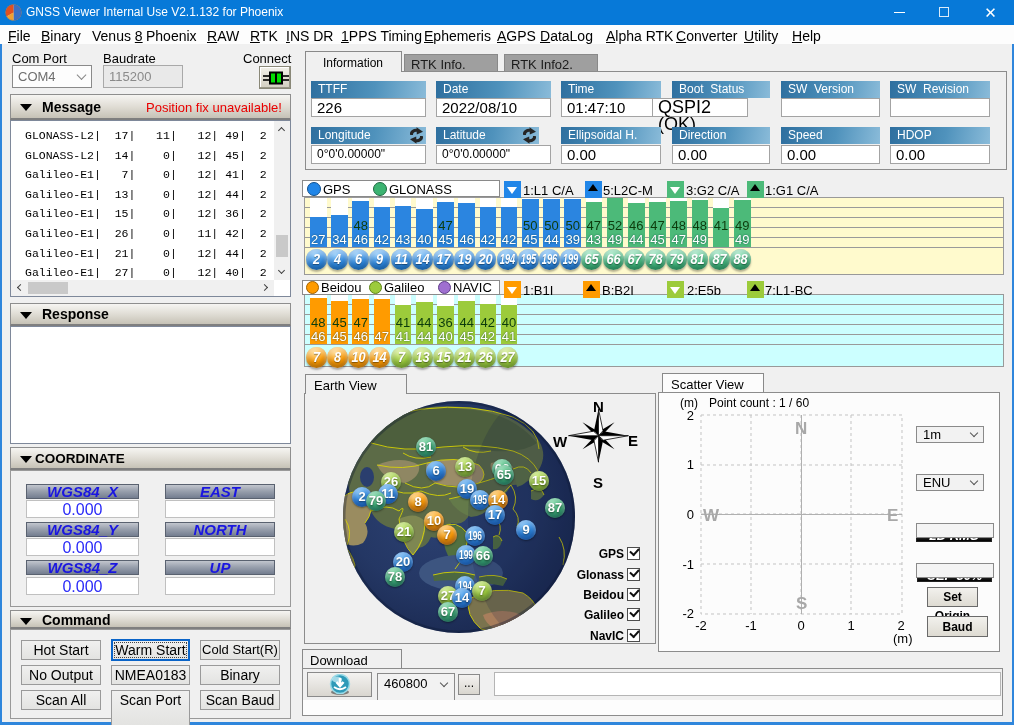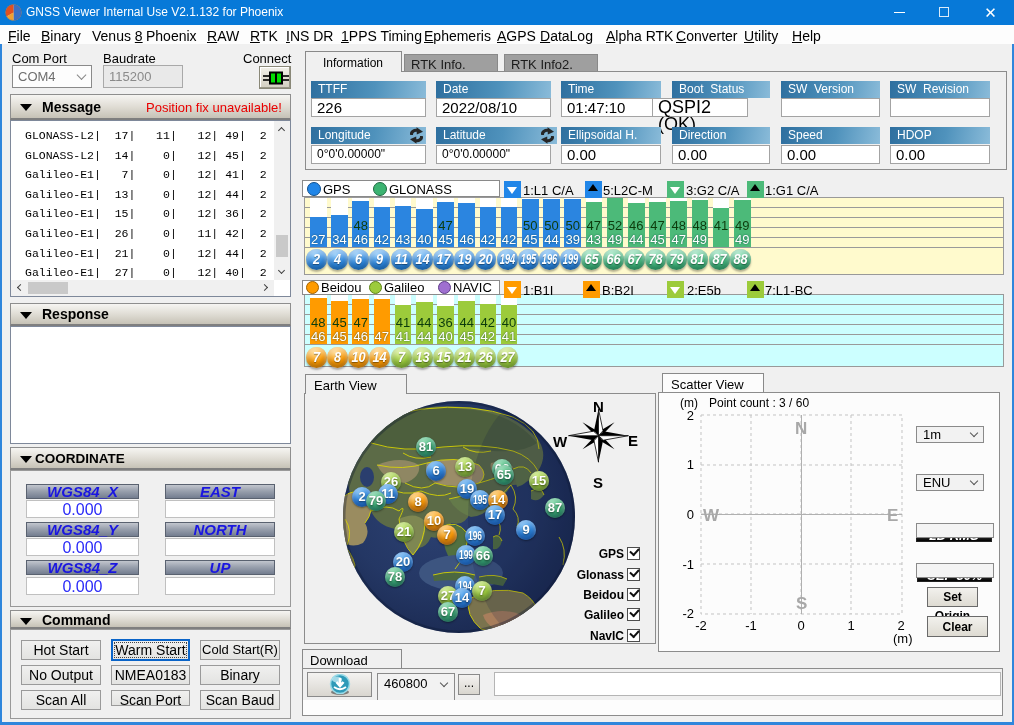--- a/index.html
+++ b/index.html
@@ -153,21 +153,21 @@
 </div>
 <div class="abs" style="left:10px;top:629px;width:281px;height:90px;background:#f0f0f0;border:1px solid #999"></div>
 <style>.cmdbtn { background:linear-gradient(180deg,#f0f0ef,#e3e3e1); border:1px solid #9a9a9a; font-size:14px; text-align:center; color:#000; white-space:nowrap; overflow:hidden; }</style>
 <div class="abs cmdbtn" style="left:21px;top:640px;width:80px;height:20px;line-height:18px">Hot Start</div>
 <div class="abs cmdbtn" style="left:111px;top:639px;width:79px;height:22px;line-height:18px;border:2px solid #0a64c8;outline:1px dotted #444;outline-offset:-4px">Warm Start</div>
 <div class="abs cmdbtn" style="left:200px;top:640px;width:80px;height:20px;line-height:18px;font-size:13px">Cold Start(R)</div>
 <div class="abs cmdbtn" style="left:21px;top:665px;width:80px;height:20px;line-height:18px">No Output</div>
 <div class="abs cmdbtn" style="left:111px;top:665px;width:79px;height:20px;line-height:18px">NMEA0183</div>
 <div class="abs cmdbtn" style="left:200px;top:665px;width:80px;height:20px;line-height:18px">Binary</div>
 <div class="abs cmdbtn" style="left:21px;top:690px;width:80px;height:20px;line-height:18px">Scan All</div>
-<div class="abs cmdbtn" style="left:111px;top:690px;width:79px;height:16px;line-height:18px">Scan Port</div>
+<div class="abs cmdbtn" style="left:111px;top:690px;width:79px;height:36px;line-height:18px">Scan Port</div>
 <div class="abs cmdbtn" style="left:200px;top:690px;width:80px;height:20px;line-height:18px">Scan Baud</div>
 
 <div class="abs tab" style="left:404px;top:54px;width:94px;height:18px;background:#9f9f9f;color:#1a1a1a;padding:2px 0 0 6px;font-size:13px">RTK Info.</div>
 <div class="abs tab" style="left:504px;top:54px;width:94px;height:18px;background:#9f9f9f;color:#1a1a1a;padding:2px 0 0 6px;font-size:13px">RTK Info2.</div>
 <div class="abs" style="left:305px;top:71px;width:702px;height:99px;background:#f0f0f0;border:1px solid #8c8c8c"></div>
 <div class="abs tab" style="left:305px;top:51px;width:97px;height:21px;background:#f0f0f0;border-bottom:none;padding:4px 0 0 17px;font-size:12px">Information</div>
 <div id="infofields">
 <div class="abs ih" style="left:311px;top:81px;width:115px;height:17px;line-height:17px">TTFF</div>
 <div class="abs iv" style="left:311px;top:98px;width:115px;height:19px;line-height:17px;font-size:15px">226</div>
 <div class="abs ih" style="left:436px;top:81px;width:115px;height:17px;line-height:17px">Date</div>
@@ -182,21 +182,21 @@
 <div class="abs iv" style="left:890px;top:98px;width:100px;height:19px"></div>
 <div class="abs ih" style="left:311px;top:127px;width:115px;height:17px;line-height:17px">Longitude<svg width="15" height="17" viewBox="0 0 15 17" style="position:absolute;right:2px;top:0px">
         <g fill="#262626">
           <path d="M1.2 8 A6 5 0 0 1 9.5 2.2 L8 4.8 A3.2 2.8 0 0 0 4 8 Z"></path>
           <path d="M7.5 0.3 L14 4.7 L7.8 7.6 Z"></path>
           <path d="M13.8 9 A6 5 0 0 1 5.5 14.8 L7 12.2 A3.2 2.8 0 0 0 11 9 Z"></path>
           <path d="M7.5 16.7 L1 12.3 L7.2 9.4 Z"></path>
         </g>
       </svg></div>
 <div class="abs iv" style="left:311px;top:145px;width:115px;height:19px;line-height:17px;font-size:12px">0°0'0.00000"</div>
-<div class="abs ih" style="left:436px;top:127px;width:121px;height:17px;line-height:17px">Latitude<svg width="15" height="17" viewBox="0 0 15 17" style="position:absolute;right:2px;top:0px">
+<div class="abs ih" style="left:436px;top:127px;width:103px;height:17px;line-height:17px">Latitude<svg width="15" height="17" viewBox="0 0 15 17" style="position:absolute;right:2px;top:0px">
         <g fill="#262626">
           <path d="M1.2 8 A6 5 0 0 1 9.5 2.2 L8 4.8 A3.2 2.8 0 0 0 4 8 Z"></path>
           <path d="M7.5 0.3 L14 4.7 L7.8 7.6 Z"></path>
           <path d="M13.8 9 A6 5 0 0 1 5.5 14.8 L7 12.2 A3.2 2.8 0 0 0 11 9 Z"></path>
           <path d="M7.5 16.7 L1 12.3 L7.2 9.4 Z"></path>
         </g>
       </svg></div>
 <div class="abs iv" style="left:436px;top:145px;width:115px;height:19px;line-height:17px;font-size:12px">0°0'0.00000"</div>
 <div class="abs ih" style="left:561px;top:127px;width:100px;height:17px;line-height:17px">Ellipsoidal H.</div>
 <div class="abs iv" style="left:561px;top:145px;width:100px;height:19px;line-height:17px;font-size:15px">0.00</div>
@@ -680,21 +680,21 @@
 
 <div class="abs" style="left:658px;top:392px;width:342px;height:260px;background:#fcfcfc;border:1px solid #8c8c8c"></div>
 <div class="abs tab" style="left:662px;top:373px;width:102px;height:19px;border-bottom:none;padding:3px 0 0 8px;font-size:13px;background:#fcfcfc">Scatter View</div>
 <div id="scatter">
 <style>
 .blkbtn { background:linear-gradient(180deg,#a8a8a8 0%,#4a4a4a 40%,#000 100%); border:1px solid #222; color:#fff; font-weight:bold; font-style:italic; font-size:13px; text-align:center;margin-top:25px; }
 .scombo { background:#f2f2f2; border:1px solid #8a8a8a; font-size:13px; color:#000; padding-left:6px; }
 .gbtn { background:linear-gradient(180deg,#f2f1ed,#dedbd2); border:1px solid #6a6a6a; font-weight:bold; font-size:12px; text-align:center; }
 </style>
 <div class="abs" style="left:680px;top:396px;font-size:12px;color:#000">(m)</div>
-<div class="abs" style="left:709px;top:396px;font-size:12px;color:#000">Point count : 3 / 60</div>
+<div class="abs" style="left:709px;top:396px;font-size:12px;color:#000">Point count : 1 / 60</div>
 <svg class="abs" style="left:658px;top:392px" width="342" height="260" viewBox="0 0 342 260">
   <g stroke="#c3c3c3" stroke-dasharray="3,3" fill="none">
     <rect x="43" y="23" width="201" height="199"></rect>
     <line x1="93" y1="23" x2="93" y2="222"></line>
         <line x1="143" y1="23" x2="143" y2="222"></line>
         <line x1="193" y1="23" x2="193" y2="222"></line>
     <line x1="43" y1="73" x2="244" y2="73"></line>
         <line x1="43" y1="122" x2="244" y2="122"></line>
         <line x1="43" y1="172" x2="244" y2="172"></line>
   </g>
@@ -722,21 +722,21 @@
 </svg>
 <div class="abs blkbtn" style="left:916px;top:404px;width:68px;height:14px;line-height:13px">SCALE</div>
 <div class="abs scombo" style="left:916px;top:426px;width:68px;height:17px;line-height:15px">1m<span style="position:absolute;right:6px;top:3px;width:6px;height:6px;border-right:1.5px solid #555;border-bottom:1.5px solid #555;transform:rotate(45deg)"></span></div>
 <div class="abs blkbtn" style="left:916px;top:452px;width:68px;height:14px;line-height:13px">COOR.</div>
 <div class="abs scombo" style="left:916px;top:474px;width:68px;height:17px;line-height:15px">ENU<span style="position:absolute;right:6px;top:3px;width:6px;height:6px;border-right:1.5px solid #555;border-bottom:1.5px solid #555;transform:rotate(45deg)"></span></div>
 <div class="abs blkbtn" style="left:916px;top:503px;width:76px;height:14px;line-height:13px">2D RMS</div>
 <div class="abs" style="left:916px;top:523px;width:78px;height:15px;background:#f4f4f4;border:1px solid #8a8a8a"></div>
 <div class="abs blkbtn" style="left:917px;top:543px;width:75px;height:14px;line-height:13px">CEP 50%</div>
 <div class="abs" style="left:916px;top:563px;width:78px;height:15px;background:#f4f4f4;border:1px solid #8a8a8a"></div>
 <div class="abs gbtn" style="left:927px;top:587px;width:51px;height:20px;line-height:19px">Set Origin</div>
-<div class="abs gbtn" style="left:927px;top:616px;width:61px;height:21px;line-height:20px">Clear</div>
+<div class="abs gbtn" style="left:927px;top:616px;width:61px;height:21px;line-height:20px">Baud</div>
 </div>
 
 <div class="abs" style="left:302px;top:668px;width:701px;height:48px;background:#f0f0f0;border:1px solid #8c8c8c"></div>
 <div class="abs tab" style="left:302px;top:649px;width:100px;height:19px;border-bottom:none;padding:3px 0 0 7px;font-size:13px">Download</div>
 <div id="download">
 <div class="abs btn" style="left:307px;top:672px;width:65px;height:25px">
   <svg width="24" height="22" viewBox="0 0 24 22" style="margin-top:1px">
     <ellipse cx="12" cy="18" rx="9" ry="3" fill="#222" opacity="0.5"></ellipse>
     <circle cx="12" cy="10" r="9.5" fill="#2e9ab8"></circle>
     <circle cx="12" cy="10" r="9.5" fill="none" stroke="#9adbe8" stroke-width="1.5"></circle>

